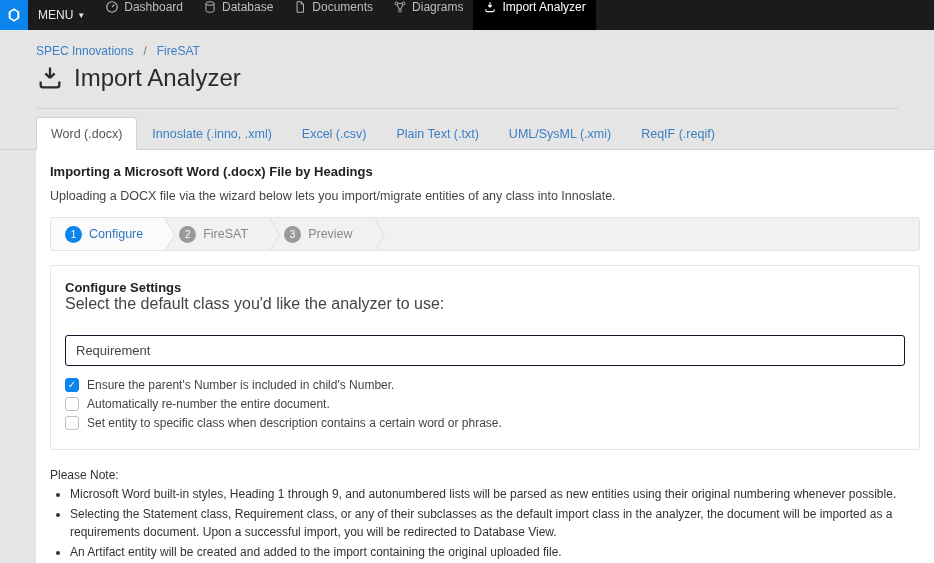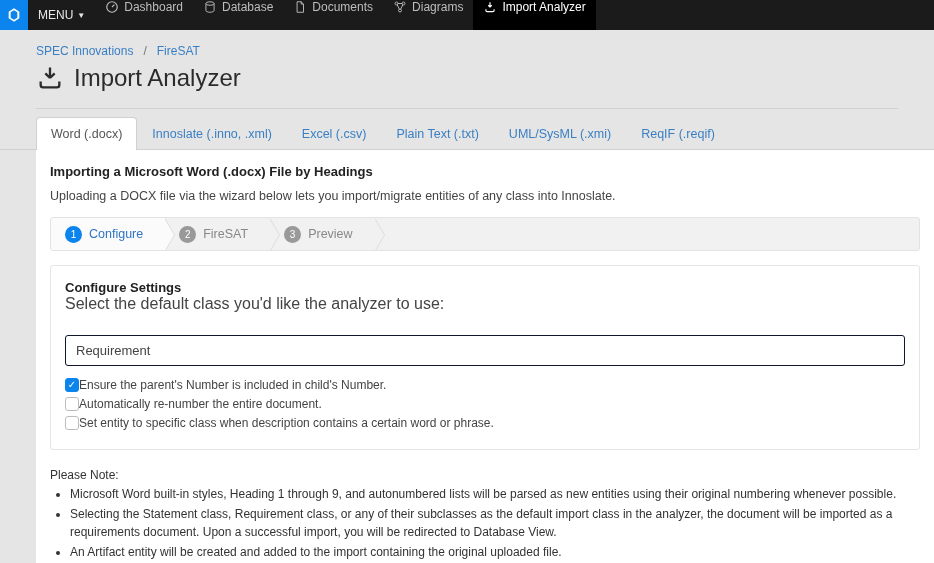--- a/index.html
+++ b/index.html
@@ -30,21 +30,21 @@
 .wstep .num { width:17px; height:17px; border-radius:50%; background:#999; color:#fff; display:flex; align-items:center; justify-content:center; font-size:10px; margin-right:7px; }
 .wstep.active { background:#fbfbfb; color:#2d74c4; }
 .wstep.active .num { background:#0b84ee; }
 .wstep::after { content:""; position:absolute; right:-9px; top:0; width:0; height:0; border-top:17px solid transparent; border-bottom:17px solid transparent; border-left:10px solid #f1f1f1; z-index:2; }
 .wstep::before { content:""; position:absolute; right:-10px; top:0; width:0; height:0; border-top:17px solid transparent; border-bottom:17px solid transparent; border-left:10px solid #ddd; z-index:1; }
 .wstep.active::after { border-left-color:#fbfbfb; }
 .config-box { border:1px solid #e5e5e5; border-radius:3px; padding:14px; }
 .config-box h4 { font-size:13px; font-weight:bold; margin-bottom:0; color:#222; }
 .config-box .lbl { font-size:16px; color:#444; margin-bottom:22px; }
 .select { border:1px solid #0f172a; border-radius:3px; padding:7px 10px; font-size:13px; color:#444; margin-bottom:12px; }
-.chk-row { display:flex; align-items:center; font-size:12px; color:#444; margin:5px 0; }
+.chk-row { display:flex; align-items:center; gap:8px; font-size:12px; color:#444; margin:5px 0; }
 .chk { width:14px; height:14px; border:1px solid #bdbdbd; border-radius:3px; display:flex; align-items:center; justify-content:center; flex-shrink:0; }
 .chk.checked { background:#0b84ee; border-color:#0b84ee; }
 .chk.checked::after { content:"✓"; color:#fff; font-size:10px; line-height:1; }
 .notes { font-size:12px; color:#333; margin-top:18px; }
 .notes ul { margin:4px 0 12px 20px; }
 .notes li { margin:3px 0; line-height:1.45; }
 </style>
 </head>
 <body>
 

